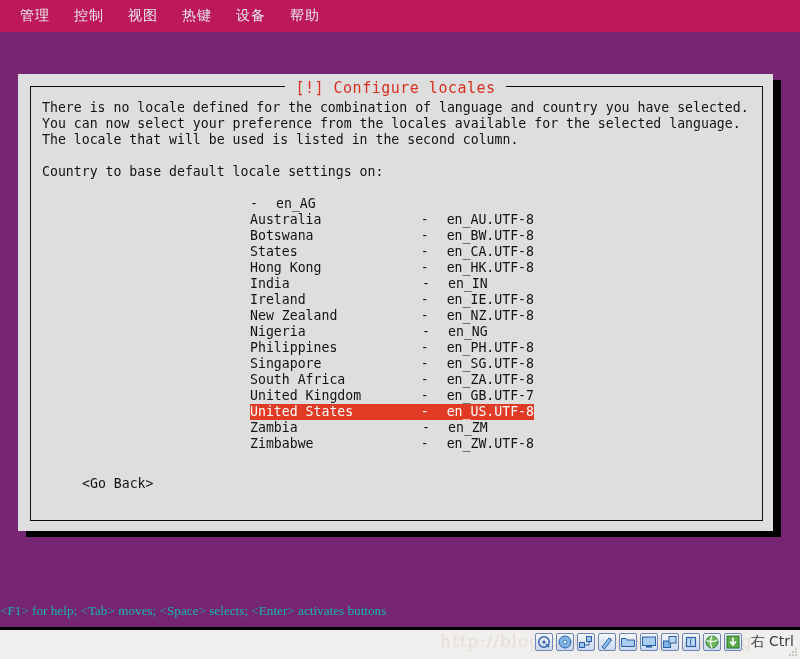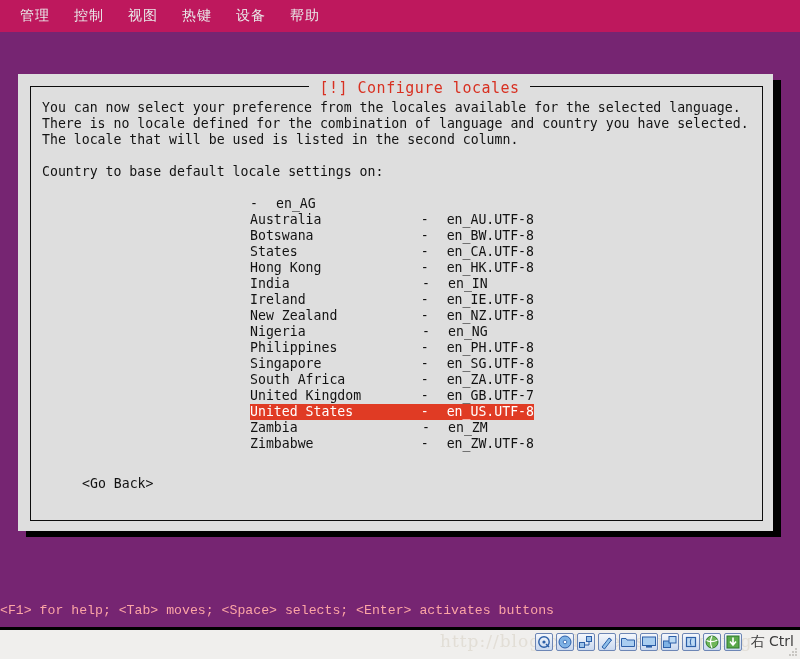--- a/index.html
+++ b/index.html
@@ -83,21 +83,20 @@
   }
 
   
   .dialog-title-wrap {
     position: absolute;
     left: 0;
     top: 4px;
     width: 755px;
     text-align: center;
     pointer-events: none;
-    padding-left: 24px;
   }
   .dialog-title {
     display: inline-block;
     background: #dedede;
     color: #d83021;
     font-family: "DejaVu Sans Mono", monospace;
     font-size: 15px;
     letter-spacing: 0.5px;
     padding: 0 10px;
     line-height: 16px;
@@ -145,22 +144,22 @@
     font-size: 13.2px;
     line-height: 16px;
   }
 
   
   .helpline {
     position: absolute;
     left: 0;
     bottom: 8px;
     width: 800px;
-    color: #fca5a5;
-    font-family: Liberation Mono, monospace;
+    color: #14b8a6;
+    font-family: Liberation Serif, serif;
     font-size: 13.2px;
     line-height: 16px;
     white-space: pre;
     padding-left: 0px;
     box-sizing: border-box;
   }
 
   
   .statusbar {
     position: absolute;
@@ -234,22 +233,22 @@
     <div class="dialog-shadow"></div>
 
     <div class="dialog">
       <div class="dialog-inner-border"></div>
 
       <div class="dialog-title-wrap">
         <span class="dialog-title">[!] Configure locales</span>
       </div>
 
       <div class="dialog-content">
+        <div class="para-line">There is no locale defined for the combination of language and country you have selected.</div>
         <div class="para-line">You can now select your preference from the locales available for the selected language.</div>
-        <div class="para-line">There is no locale defined for the combination of language and country you have selected.</div>
         <div class="para-line">The locale that will be used is listed in the second column.</div>
         <div class="spacer"></div>
         <div class="para-line">Country to base default locale settings on:</div>
 
         <div class="list" id="country-list">
             <div class="row"><span class="dash">-</span><span class="locale">en_AG</span></div>
             <div class="row"><span class="country">Australia</span><span class="dash">-</span><span class="locale">en_AU.UTF-8</span></div>
             <div class="row"><span class="country">Botswana</span><span class="dash">-</span><span class="locale">en_BW.UTF-8</span></div>
             <div class="row"><span class="country">States</span><span class="dash">-</span><span class="locale">en_CA.UTF-8</span></div>
             <div class="row"><span class="country">Hong Kong</span><span class="dash">-</span><span class="locale">en_HK.UTF-8</span></div>

